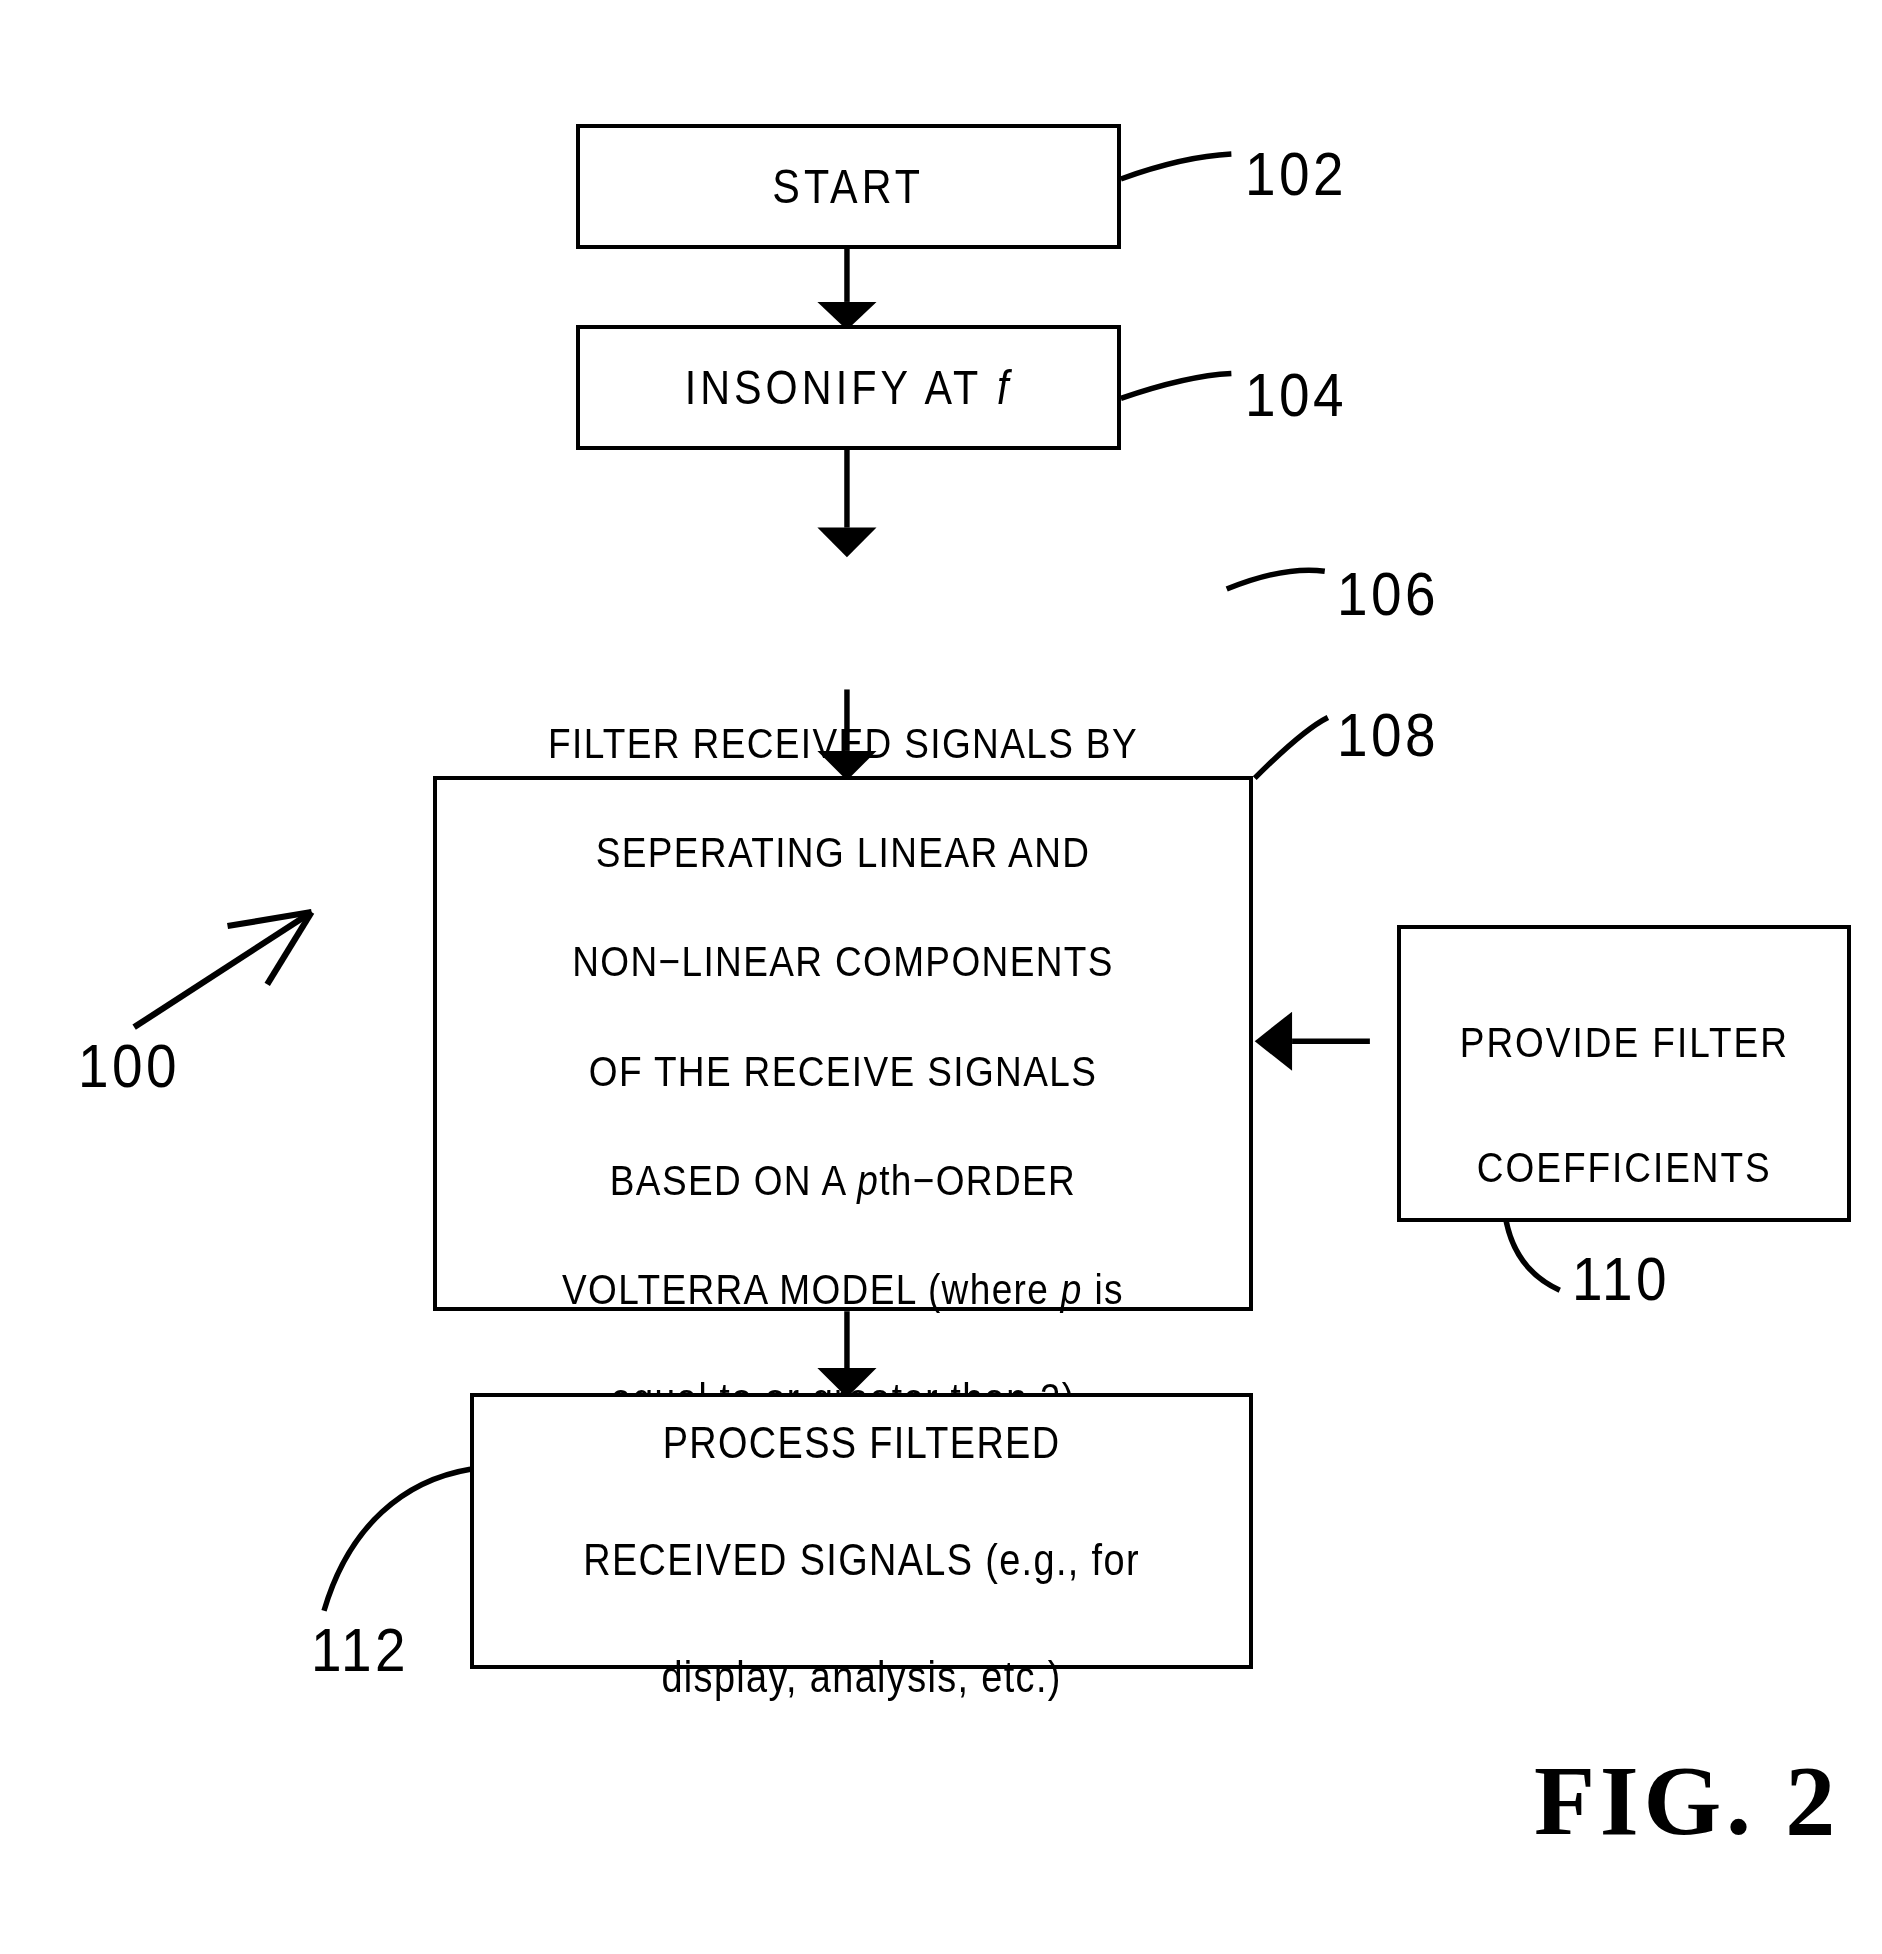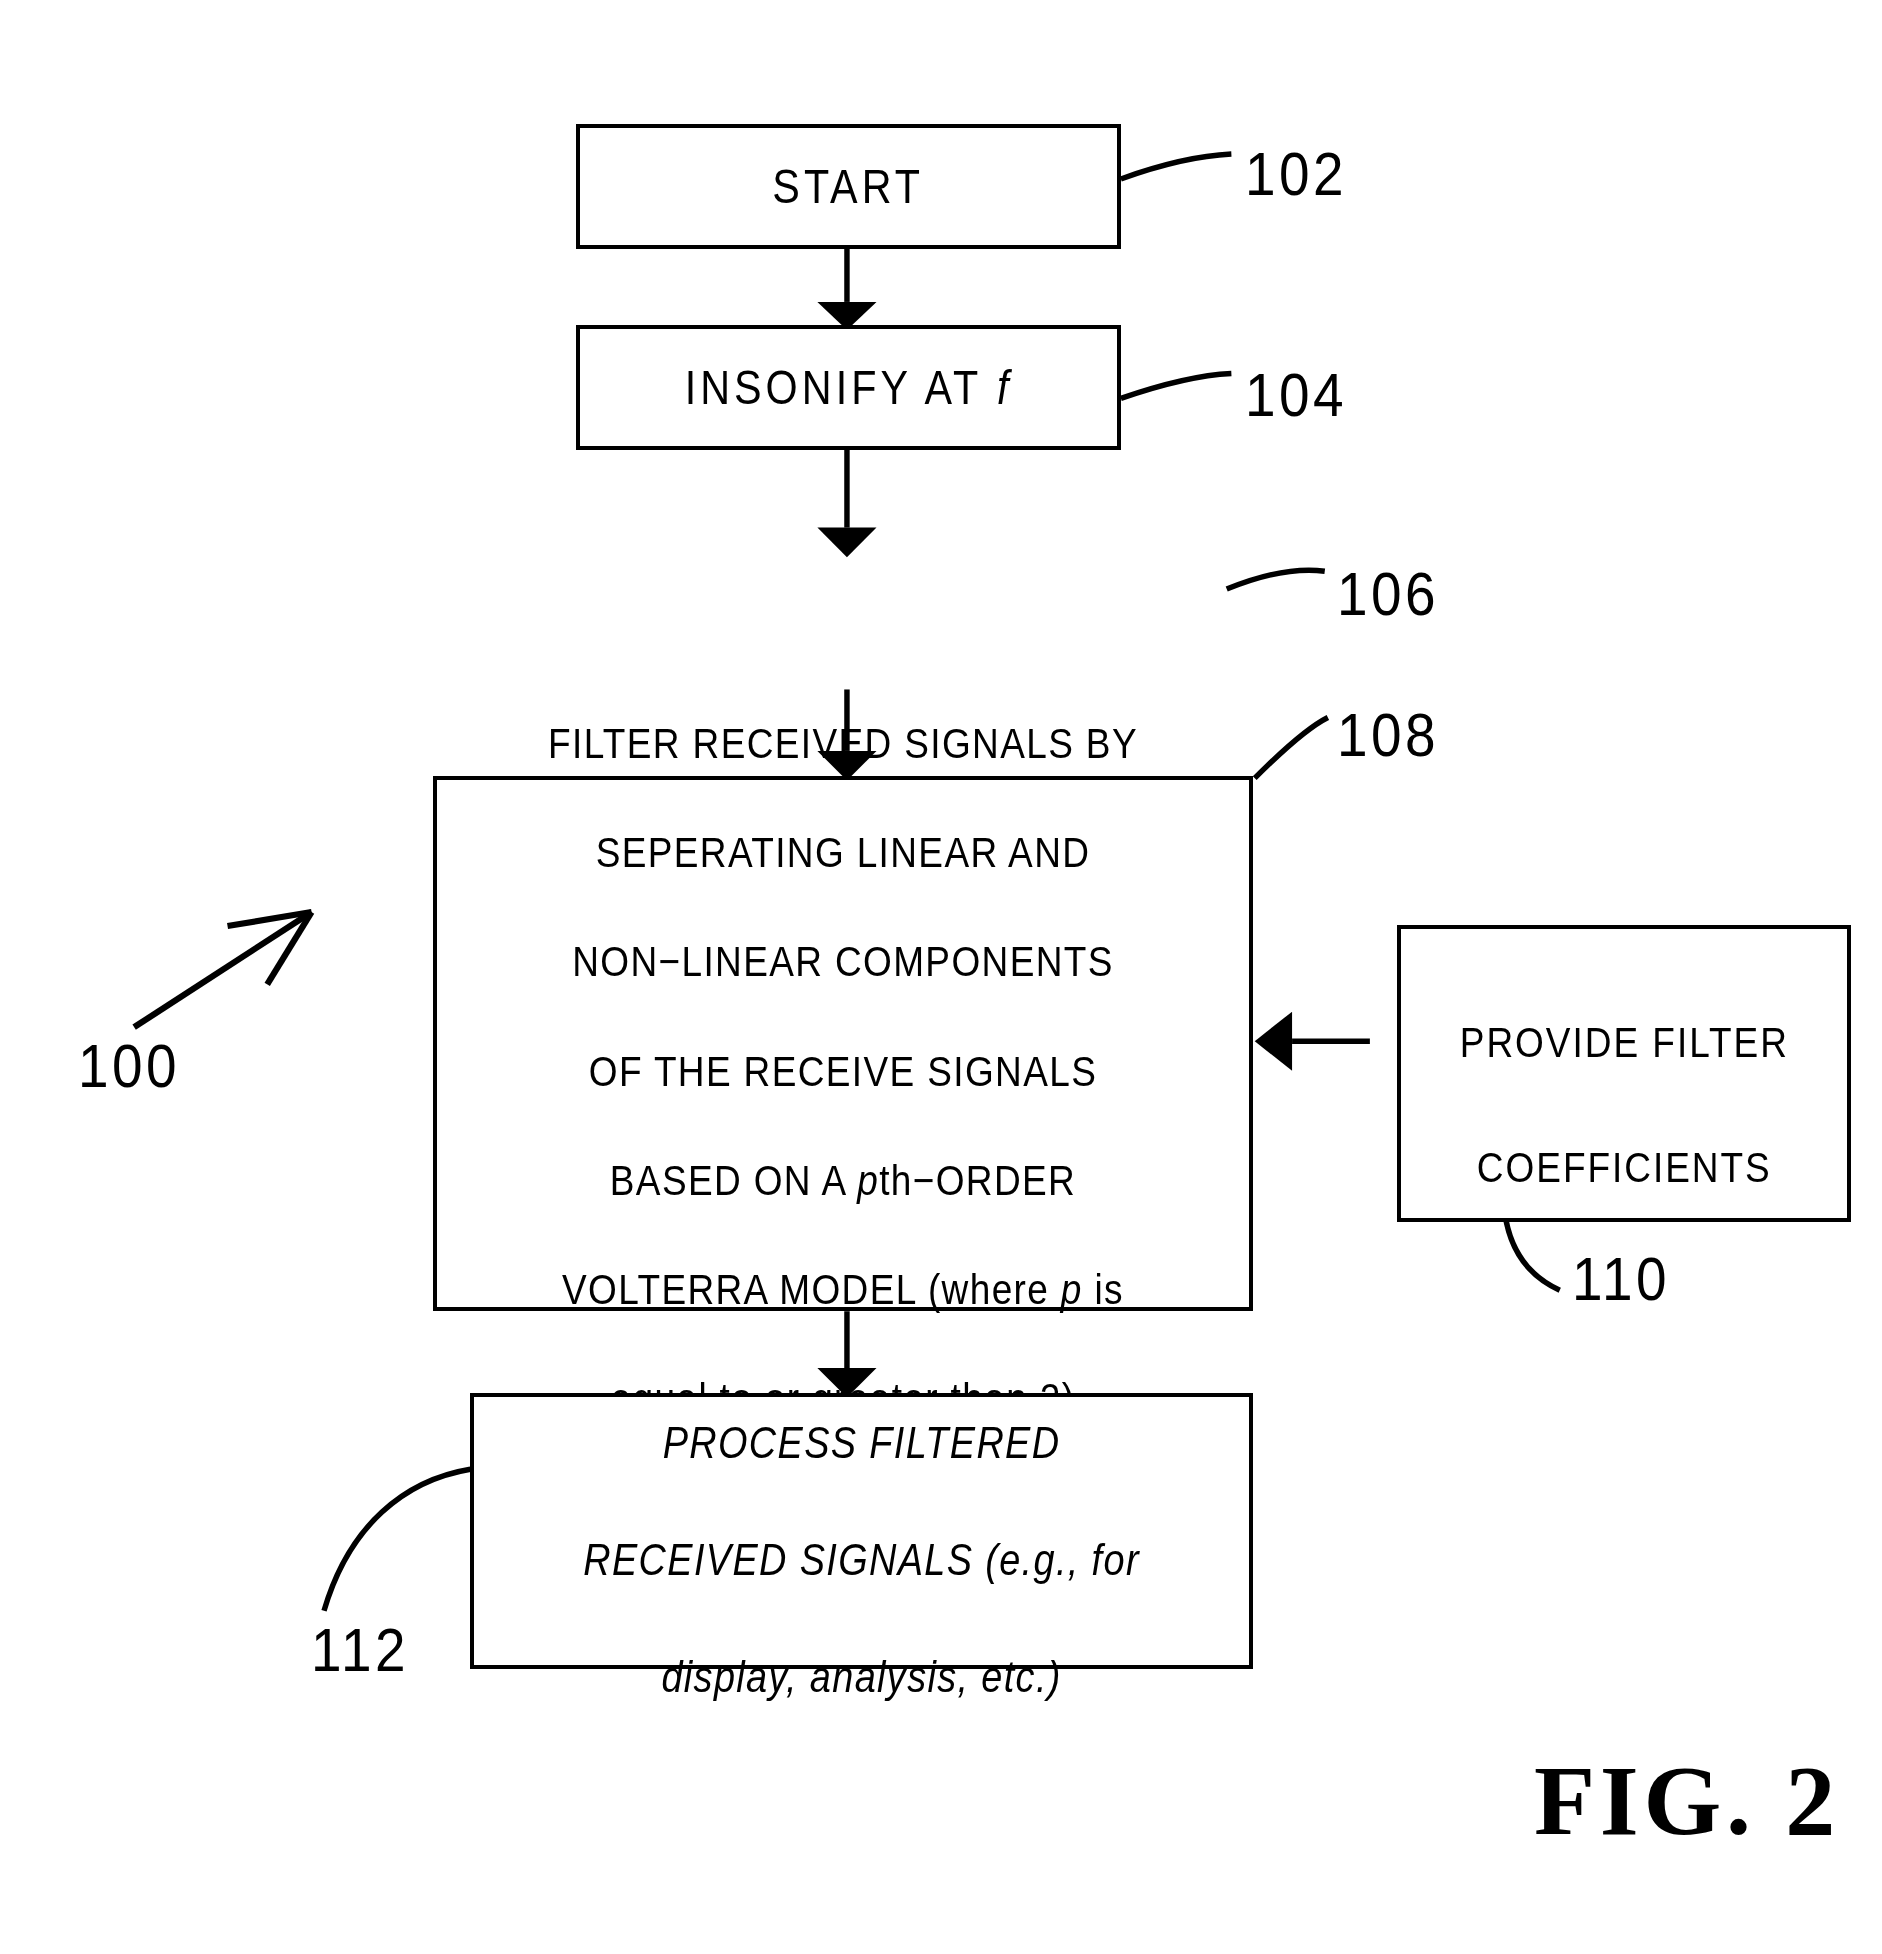--- a/index.html
+++ b/index.html
@@ -53,21 +53,21 @@
 
   #node-acquire     { left: 473px;  top: 553px;  width: 753px;  height: 137px; }
   #node-acquire .label     { font-size: 48px; letter-spacing: 3.9px; }
 
   #node-filter      { left: 433px;  top: 776px;  width: 820px; height: 535px; }
   #node-filter .label      { font-size: 43px; letter-spacing: 1.6px; line-height: 1.27; }
 
   #node-coeff       { left: 1397px; top: 925px; width: 454px;  height: 297px; }
   #node-coeff .label       { font-size: 43px; letter-spacing: 2.3px; line-height: 1.45; }
 
-  #node-process     { left: 470px;  top: 1393px; width: 783px; height: 276px; font-style: italic; }
+  #node-process     { left: 470px;  top: 1393px; width: 783px; height: 276px; }
   #node-process .label     { font-size: 44px; letter-spacing: 1.6px; line-height: 1.33; }
 
   
   .ital { font-style: italic; }
 
   
   .ref {
     position: absolute;
     font-family: "Liberation Sans", sans-serif;
     font-size: 61px;

